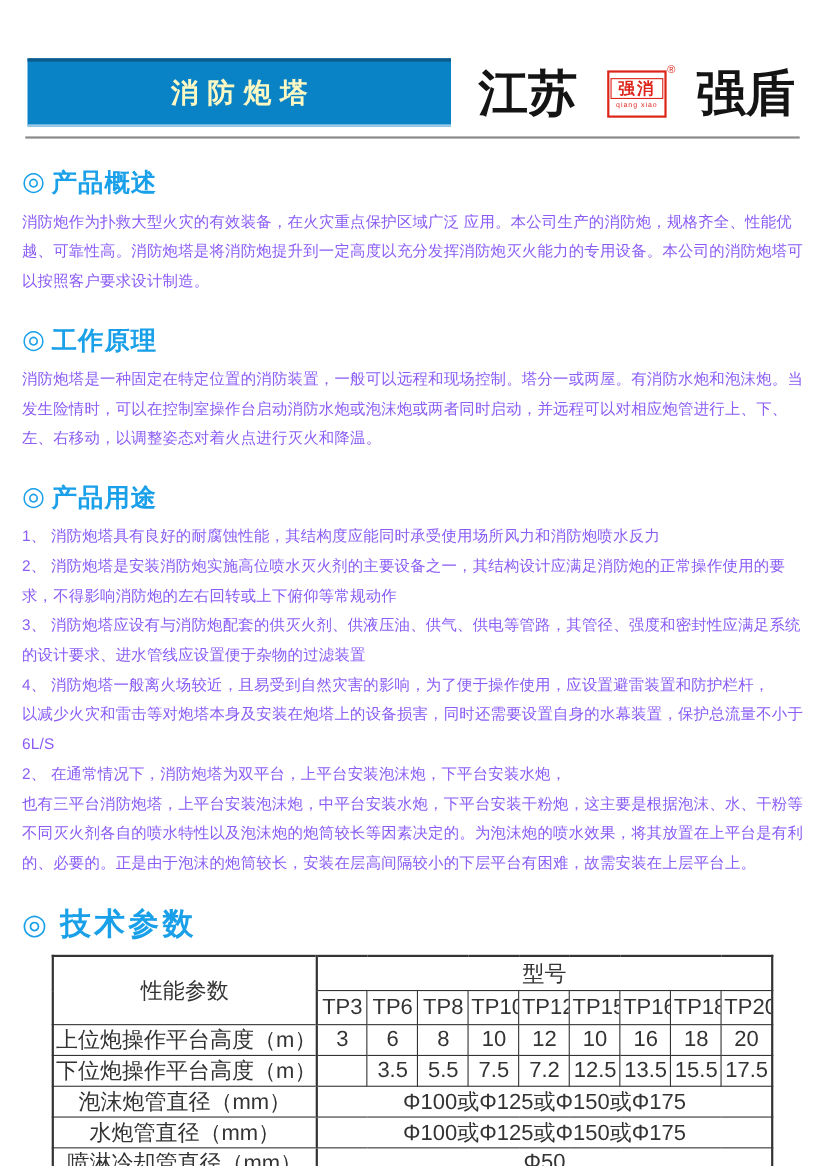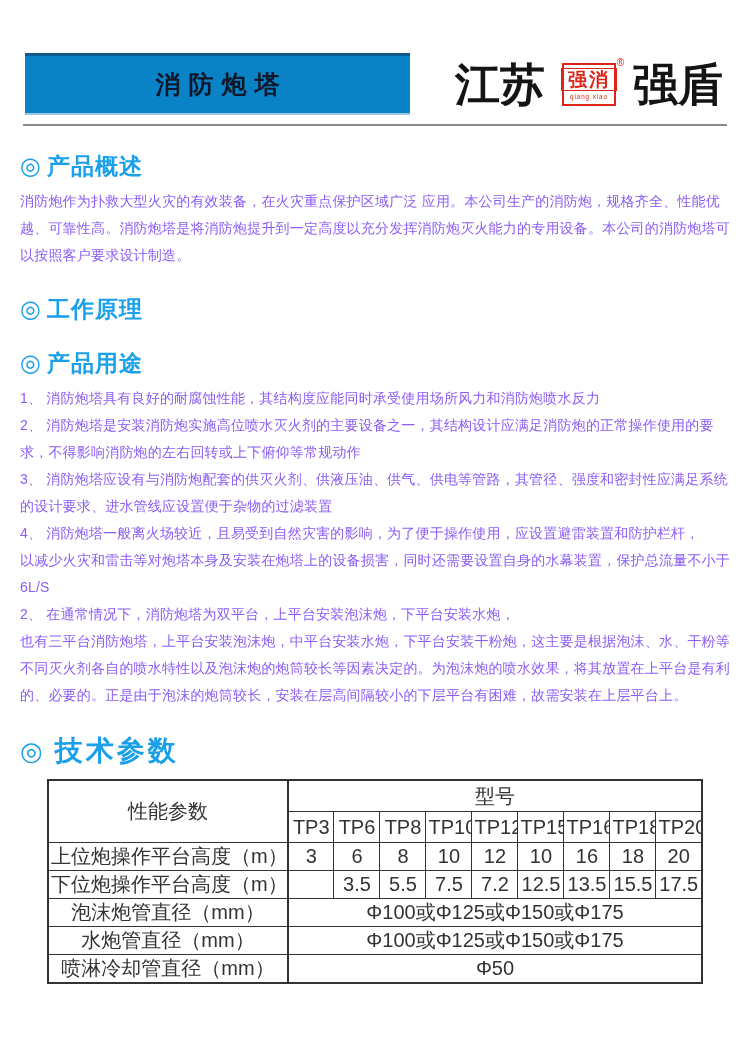--- a/index.html
+++ b/index.html
@@ -14,33 +14,33 @@
     display:flex; align-items:center; justify-content:space-between;
     margin:53px 25px 0 25px; height:62px;
   }
   .banner {
     box-sizing:border-box; width:385px; height:62px;
     background:#0a83c6;
     border-top:3px solid #0d5a8c; border-bottom:2px solid #9cc9e4;
     display:flex; align-items:center; justify-content:center;
   }
   .banner-title {
-    color:#0f172a; font-size:25px; font-weight:bold; letter-spacing:8px;
+    color:#fef9c3; font-size:25px; font-weight:bold; letter-spacing:8px;
     text-indent:8px; white-space:nowrap;
   }
-  .brand { display:flex; align-items:center; gap:17px; padding-right:2px; }
+  .brand { display:flex; align-items:flex-end; gap:27px; padding-right:2px; }
   .brand-cn { font-size:45px; font-weight:bold; color:#141414; white-space:nowrap; line-height:1; }
   .logo-box {
     position:relative; box-sizing:border-box; width:54px; height:43px;
     border:2px solid #dd2418; background:#fff;
     display:flex; flex-direction:column; align-items:center; justify-content:center;
   }
   .logo-inner {
     border:1px solid #dd2418; color:#dd2418; font-weight:bold;
-    font-size:19px; line-height:1.15; letter-spacing:2px; padding:0 6px;
+    font-size:15px; line-height:1.15; letter-spacing:2px; padding:0 6px;
     white-space:nowrap;
   }
   .logo-pinyin { color:#dd2418; font-size:7px; letter-spacing:1px; margin-top:2px; white-space:nowrap; transform:scale(.9); }
   .logo-reg { position:absolute; top:-8px; right:-10px; color:#dd2418; font-size:10px; }
   .separator { height:2px; background:#8a8a8a; margin:9px 23px 0 23px; }
   
   main { padding:0 20px; }
   .sec-h {
     display:flex; align-items:center; margin:26px 0 8px 0;
     color:#19a0e9; font-size:23px; font-weight:bold; letter-spacing:1px;
@@ -94,20 +94,21 @@
         <span>产品概述</span>
       </h2>
       <p class="body-p">消防炮作为扑救大型火灾的有效装备，在火灾重点保护区域广泛 应用。本公司生产的消防炮，规格齐全、性能优越、可靠性高。消防炮塔是将消防炮提升到一定高度以充分发挥消防炮灭火能力的专用设备。本公司的消防炮塔可以按照客户要求设计制造。</p>
     </section>
 
     <section>
       <h2 class="sec-h">
         <span class="bullet">◎</span>
         <span>工作原理</span>
       </h2>
+      <p class="body-p">消防炮塔是一种固定在特定位置的消防装置，一般可以远程和现场控制。塔分一或两屋。有消防水炮和泡沫炮。当发生险情时，可以在控制室操作台启动消防水炮或泡沫炮或两者同时启动，并远程可以对相应炮管进行上、下、左、右移动，以调整姿态对着火点进行灭火和降温。</p>
     </section>
 
     <section>
       <h2 class="sec-h">
         <span class="bullet">◎</span>
         <span>产品用途</span>
       </h2>
       <p class="body-p">1、 消防炮塔具有良好的耐腐蚀性能，其结构度应能同时承受使用场所风力和消防炮喷水反力</p>
       <p class="body-p">2、 消防炮塔是安装消防炮实施高位喷水灭火剂的主要设备之一，其结构设计应满足消防炮的正常操作使用的要求，不得影响消防炮的左右回转或上下俯仰等常规动作</p>
       <p class="body-p">3、 消防炮塔应设有与消防炮配套的供灭火剂、供液压油、供气、供电等管路，其管径、强度和密封性应满足系统的设计要求、进水管线应设置便于杂物的过滤装置</p>

